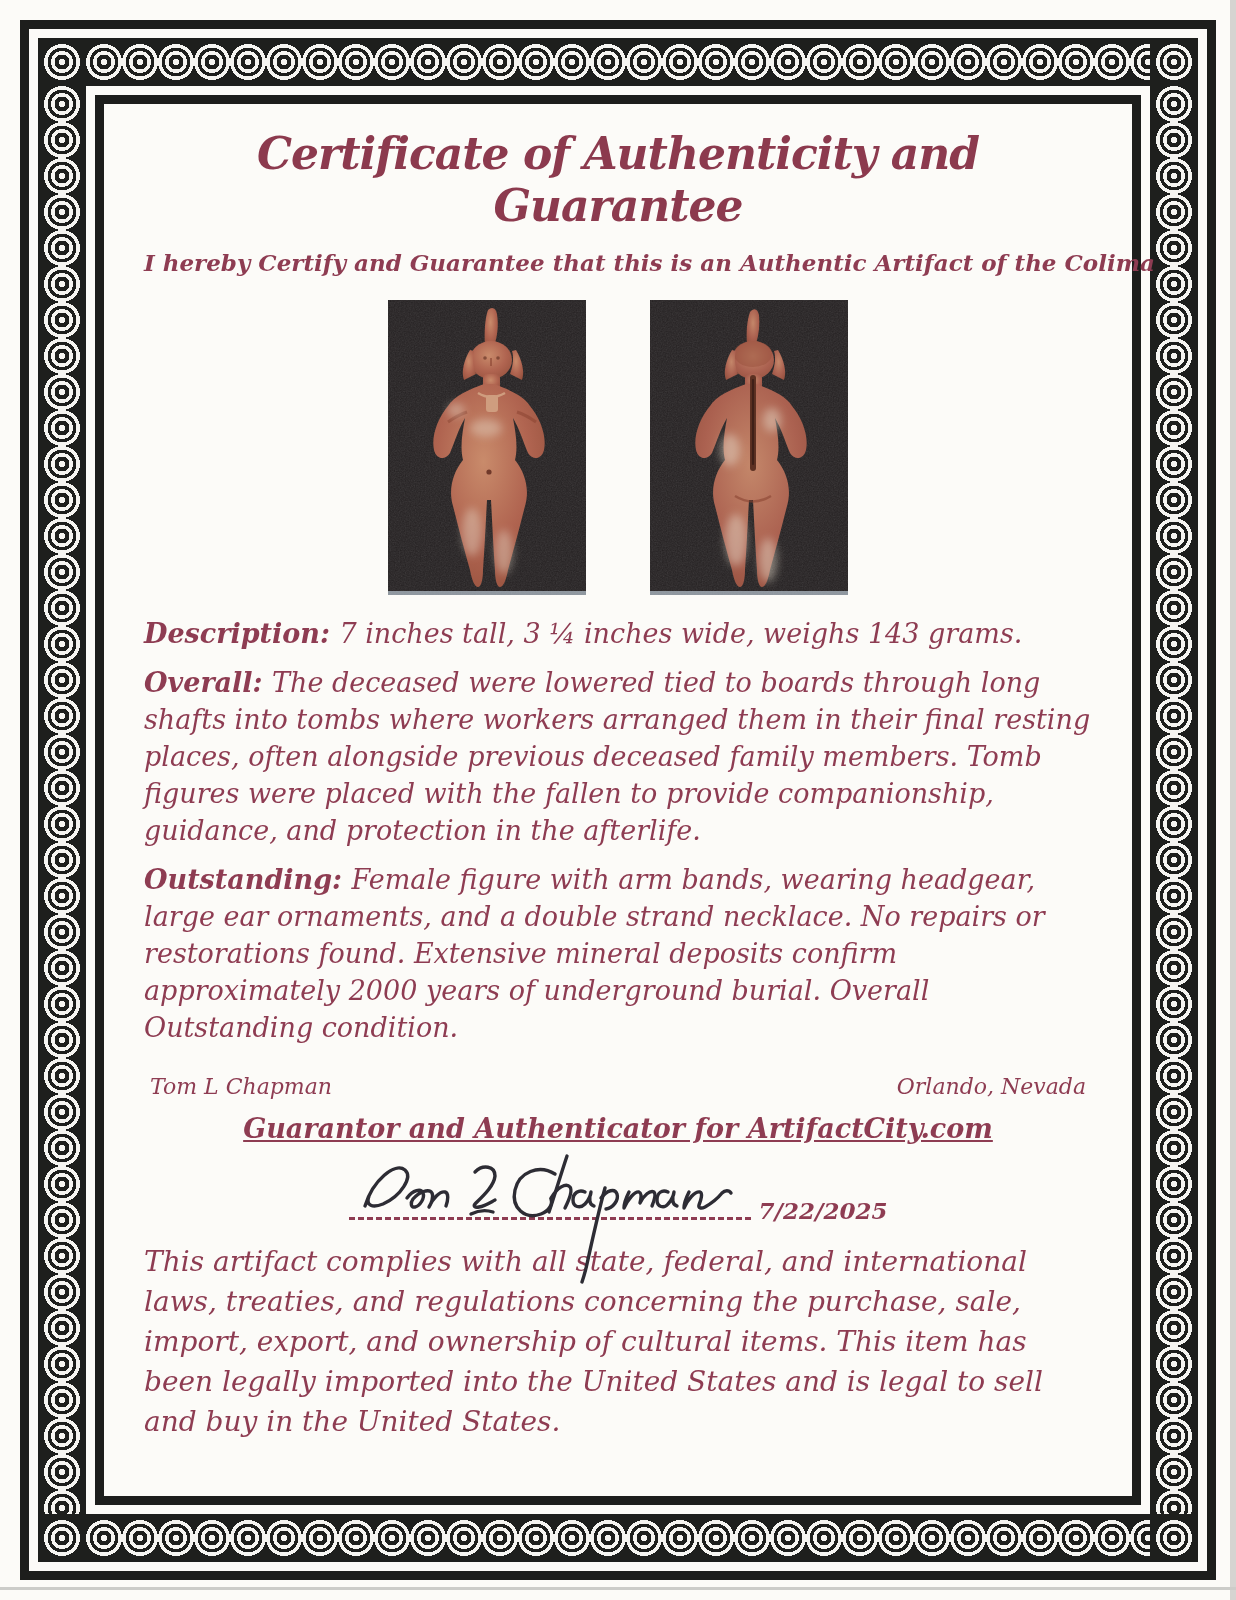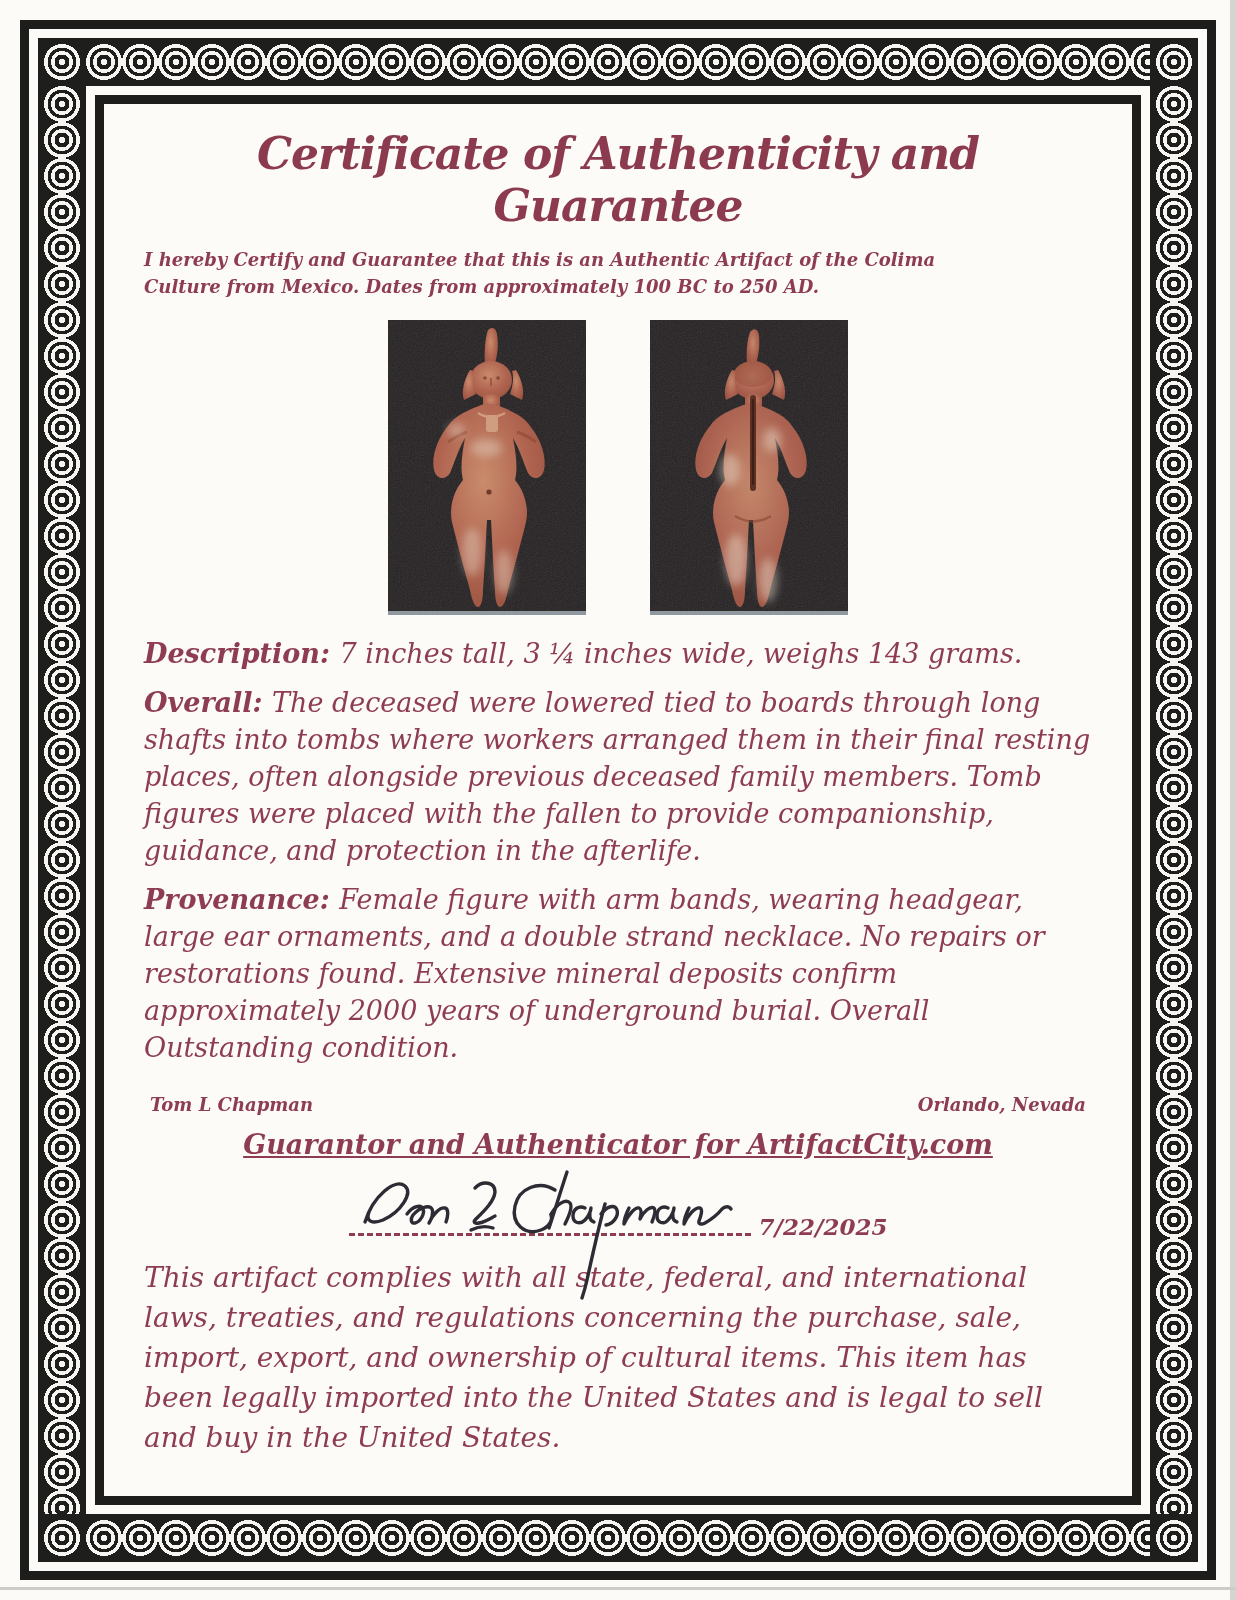--- a/index.html
+++ b/index.html
@@ -28,28 +28,28 @@
   .band-right {right:38px; top:86px;  bottom:86px;width:48px;  background-size:36px 36px; background-repeat:repeat-y; background-position:center top;}
   .corner{width:48px;height:48px;background-size:40px 40px;background-repeat:no-repeat;background-position:center;}
   .corner-tl{top:38px;left:38px;} .corner-tr{top:38px;right:38px;}
   .corner-bl{bottom:38px;left:38px;} .corner-br{bottom:38px;right:38px;}
   
   .content{position:absolute;inset:104px;padding:24px 40px 0 40px;}
   .title{
     text-align:center;font-size:44px;font-weight:700;line-height:1.18;
     color:#8c3a4e;letter-spacing:-1px;
   }
-  .intro{margin-top:14px;text-align:left;font-weight:700;font-size:18px;line-height:1.5;white-space:nowrap;}
+  .intro{margin-top:14px;text-align:center;font-weight:700;font-size:23px;line-height:1.5;white-space:nowrap;}
   .photos{margin-top:20px;display:flex;justify-content:center;gap:64px;}
   .photo{width:198px;height:295px;display:block;}
   .para{margin:0;margin-top:12px;font-size:27px;line-height:37px;text-align:left;}
   .para:first-of-type{margin-top:20px;}
   .label{font-weight:700;margin-right:0.35em;}
   .names-row{margin-top:28px;display:flex;justify-content:space-between;align-items:baseline;
-    font-weight:700;font-size:18px;padding:0 6px;text-align:right;}
+    font-weight:400;font-size:22px;padding:0 6px;text-align:right;}
   .role-line{margin-top:14px;text-align:center;font-weight:700;font-size:27px;text-decoration:underline;}
   .sig-row{margin-top:2px;display:flex;justify-content:center;align-items:flex-end;gap:8px;height:92px;position:relative;z-index:2;}
   .sig-center{position:relative;width:402px;height:92px;}
   .sig-svg{position:absolute;left:-12px;bottom:-48px;overflow:visible;pointer-events:none;}
   .sig-line{position:absolute;left:0;right:0;bottom:18px;border-bottom:3.5px dashed #8e3c52;}
   .sig-date{font-weight:700;font-size:23px;padding-bottom:14px;}
   .legal{margin:0;margin-top:4px;font-size:28px;line-height:40px;position:relative;z-index:1;}
 </style>
 </head>
 <body>
@@ -69,21 +69,20 @@
   <div class="corner corner-bl"></div>
   <div class="corner corner-br"></div>
   <div class="inner-rule"></div>
 
   <div class="content">
 
     <div class="title">Certificate of Authenticity and Guarantee</div>
 
     <div class="intro">
       <div>I hereby Certify and Guarantee that this is an Authentic Artifact of the Colima</div>
-      <div>Culture from Mexico. Dates from approximately 100 BC to 250 AD.</div>
     </div>
 
     <div class="photos">
 
       <svg class="photo" viewBox="0 0 198 295" xmlns="http://www.w3.org/2000/svg">
         <defs>
           <radialGradient id="clayF" cx="45%" cy="38%" r="75%">
             <stop offset="0%" stop-color="#c98b6b"></stop>
             <stop offset="55%" stop-color="#b06450"></stop>
             <stop offset="100%" stop-color="#94503c"></stop>
@@ -164,21 +163,21 @@
             <ellipse cx="112" cy="120" rx="9" ry="12"></ellipse>
           </g>
         </g>
       </svg>
     </div>
 
     <p class="para"><span class="label">Description:</span><span>7 inches tall, 3 ¼ inches wide, weighs 143 grams.</span></p>
 
     <p class="para"><span class="label">Overall:</span><span>The deceased were lowered tied to boards through long shafts into tombs where workers arranged them in their final resting places, often alongside previous deceased family members. Tomb figures were placed with the fallen to provide companionship, guidance, and protection in the afterlife.</span></p>
 
-    <p class="para"><span class="label">Provenance:</span><span>Female figure with arm bands, wearing headgear, large ear ornaments, and a double strand necklace. No repairs or restorations found. Extensive mineral deposits confirm approximately 2000 years of underground burial. Overall Outstanding condition.</span></p>
+    <p class="para"><span class="label">Outstanding:</span><span>Female figure with arm bands, wearing headgear, large ear ornaments, and a double strand necklace. No repairs or restorations found. Extensive mineral deposits confirm approximately 2000 years of underground burial. Overall Outstanding condition.</span></p>
 
 
     <div class="names-row">
       <span>Tom L Chapman</span>
       <span>Orlando, Nevada</span>
     </div>
 
     <div class="role-line">Guarantor and Authenticator for ArtifactCity.com</div>
 
     <div class="sig-row">

